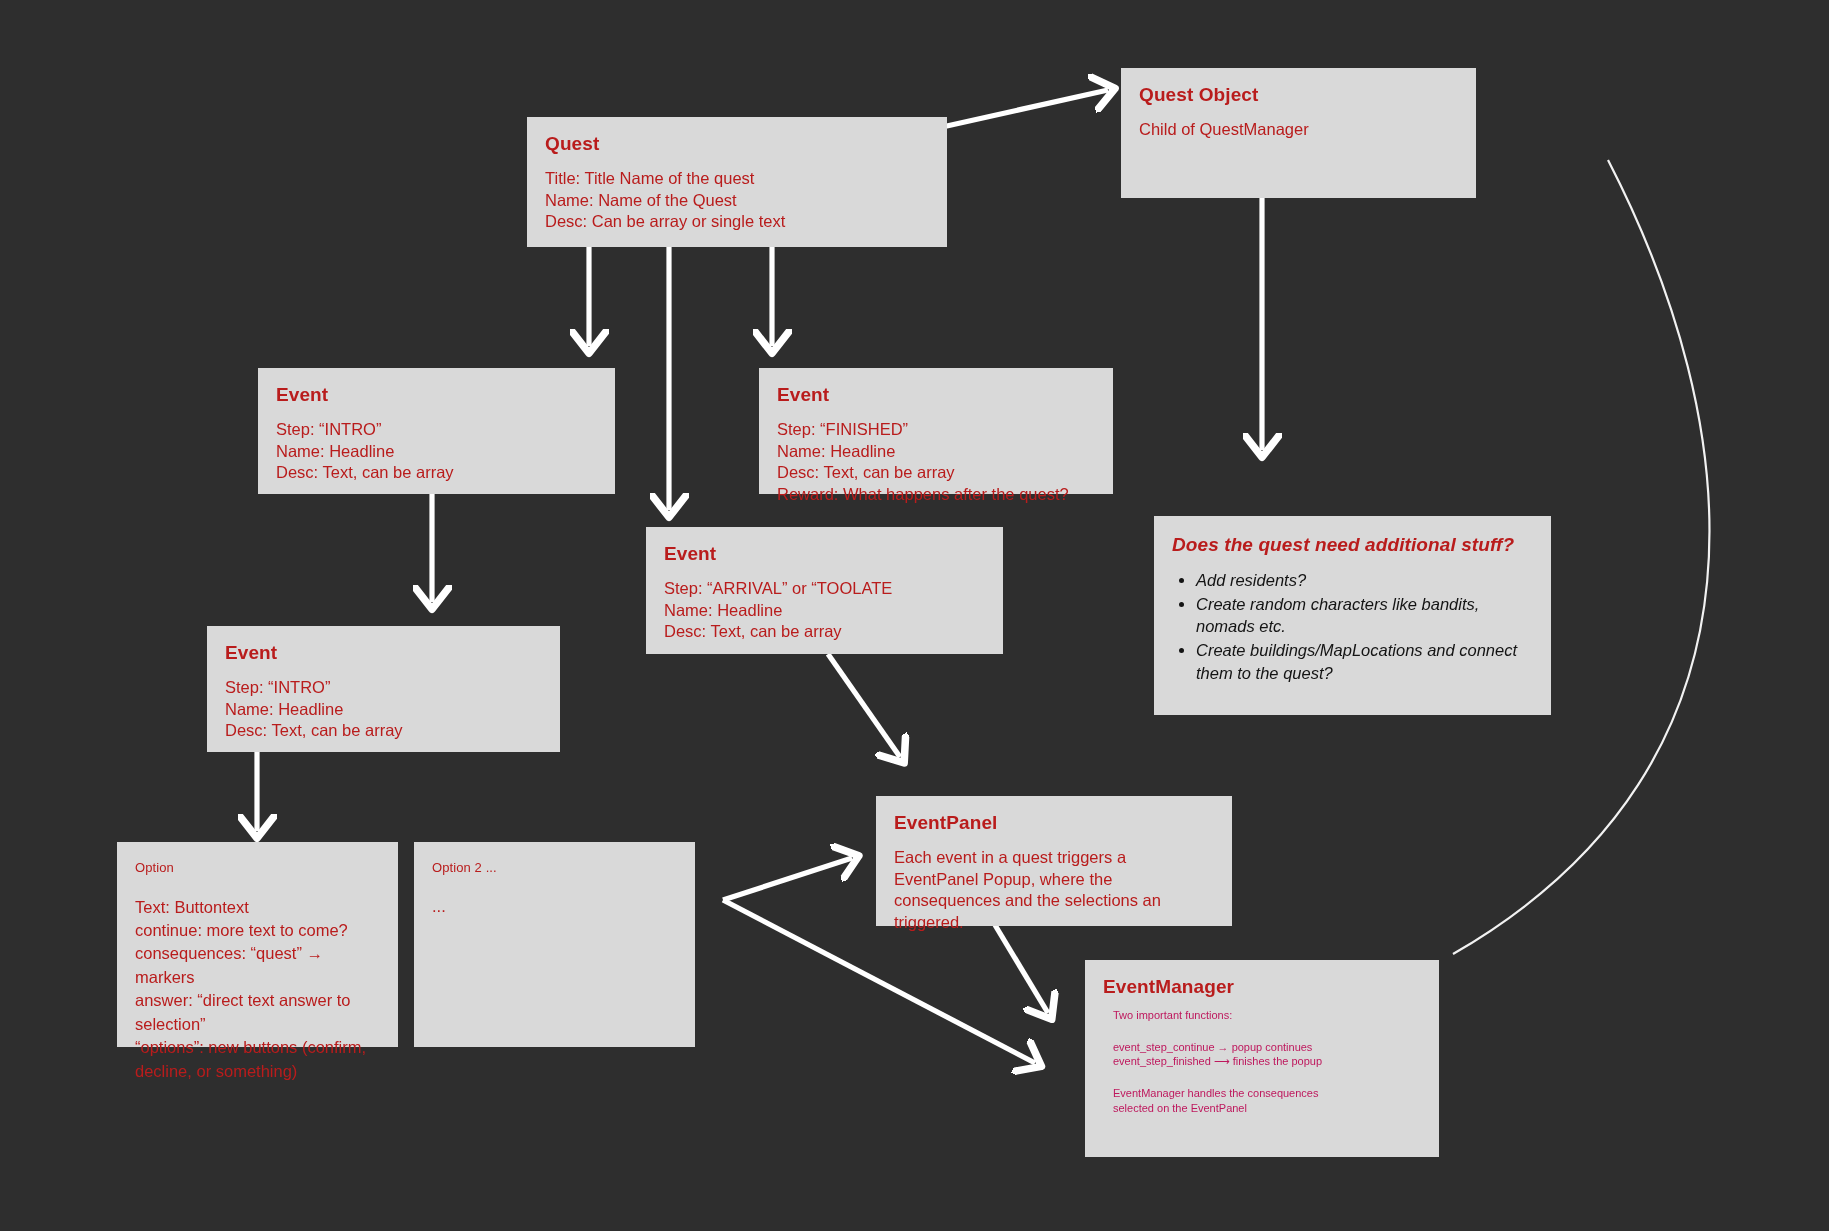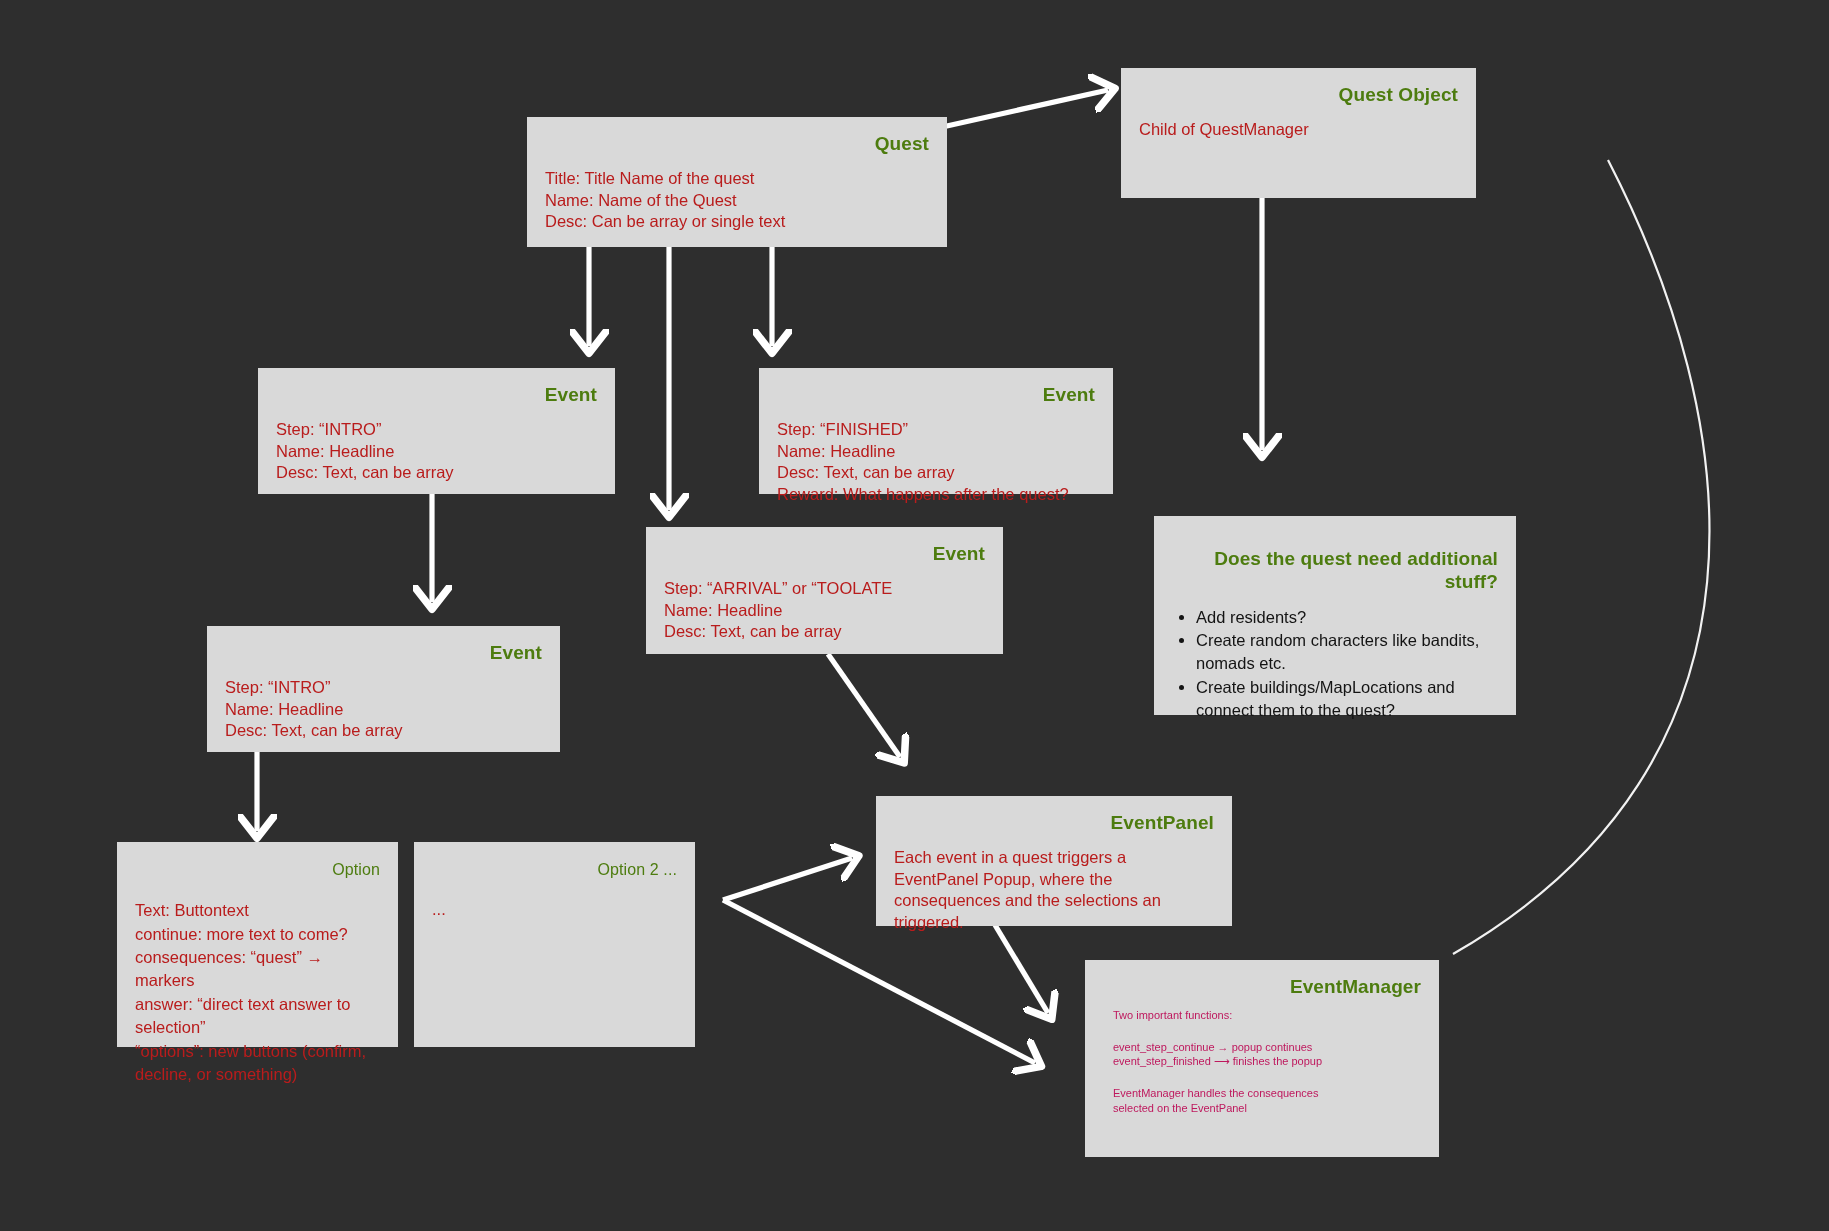--- a/index.html
+++ b/index.html
@@ -30,29 +30,27 @@
     background: #d9d9d9;
     color: #111111;
     box-sizing: border-box;
     padding: 16px 18px;
   }
   .node-title {
     font-size: 19px;
     font-weight: bold;
     line-height: 1.2;
     margin: 0 0 12px 0;
-    color: #4d7c0f;
+    color: #b91c1c;
     letter-spacing: 0.1px;
-    text-align: right;
   }
   .node-title.plain {
     font-weight: normal;
-    font-size: 16px;
+    font-size: 13px;
     margin-bottom: 20px;
-    margin-left: 40px;
   }
   .node-body {
     font-size: 16.5px;
     line-height: 1.32;
     white-space: pre-line;
     color: #b91c1c;
   }
   .node-body.loose {
     line-height: 1.42;
   }
@@ -146,21 +144,21 @@
 Desc: Text, can be array</div>
   </div>
 
   <div class="node" style="left:207px; top:626px; width:353px; height:126px;">
     <div class="node-title">Event</div>
     <div class="node-body">Step: “INTRO”
 Name: Headline
 Desc: Text, can be array</div>
   </div>
 
-  <div class="node" style="left:1154px; top:516px; width:362px; height:199px; padding:32px 18px;">
+  <div class="node" style="left:1154px; top:516px; width:397px; height:199px; padding:18px 18px;font-style:italic;">
     <div class="node-title">Does the quest need additional stuff?</div>
     <ul class="node-list">
       <li>Add residents?</li>
       <li>Create random characters like bandits, nomads etc.</li>
       <li>Create buildings/MapLocations and connect them to the quest?</li>
     </ul>
   </div>
 
   <div class="node" style="left:117px; top:842px; width:281px; height:205px; padding:18px 18px;">
     <div class="node-title plain">Option</div>

